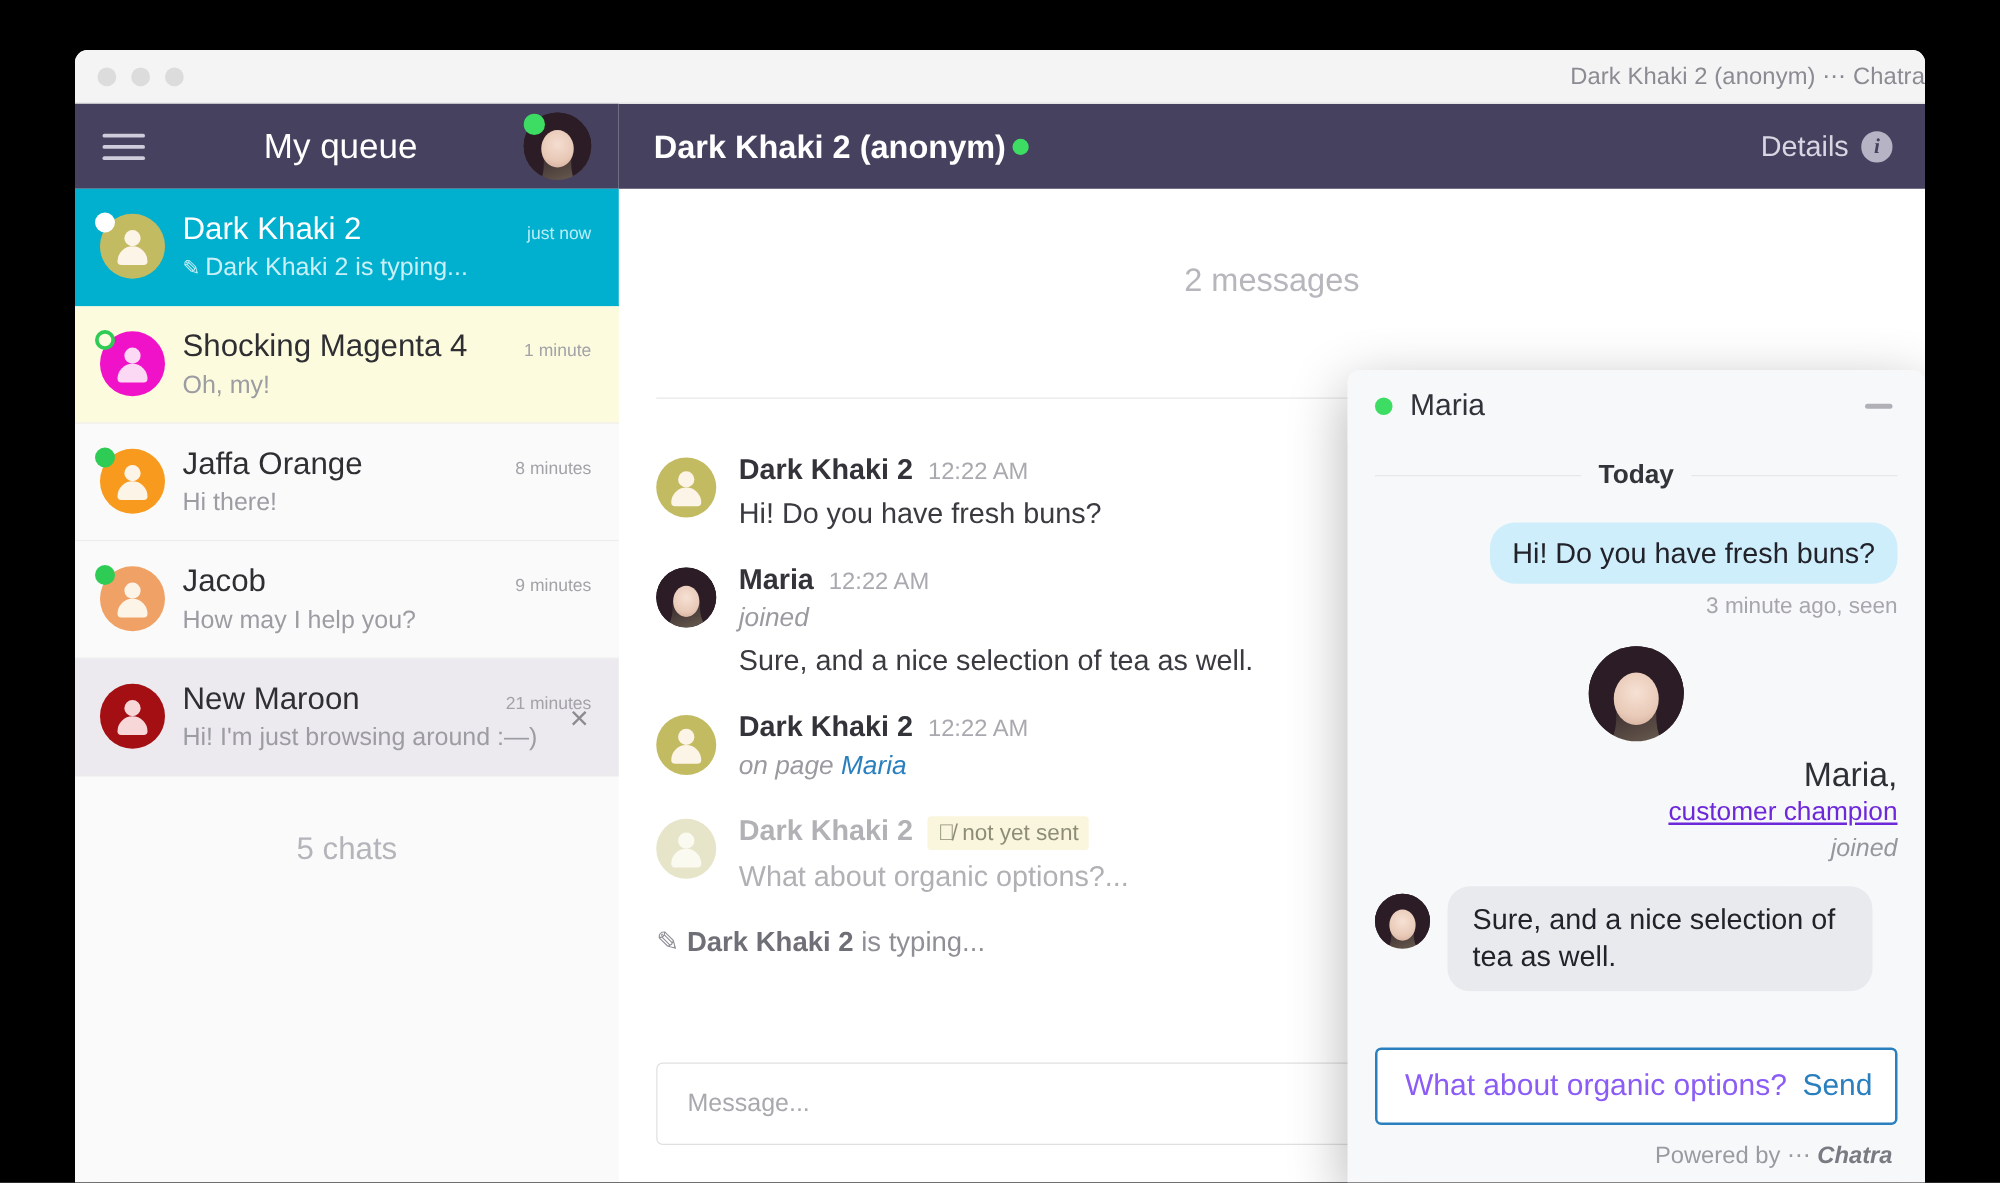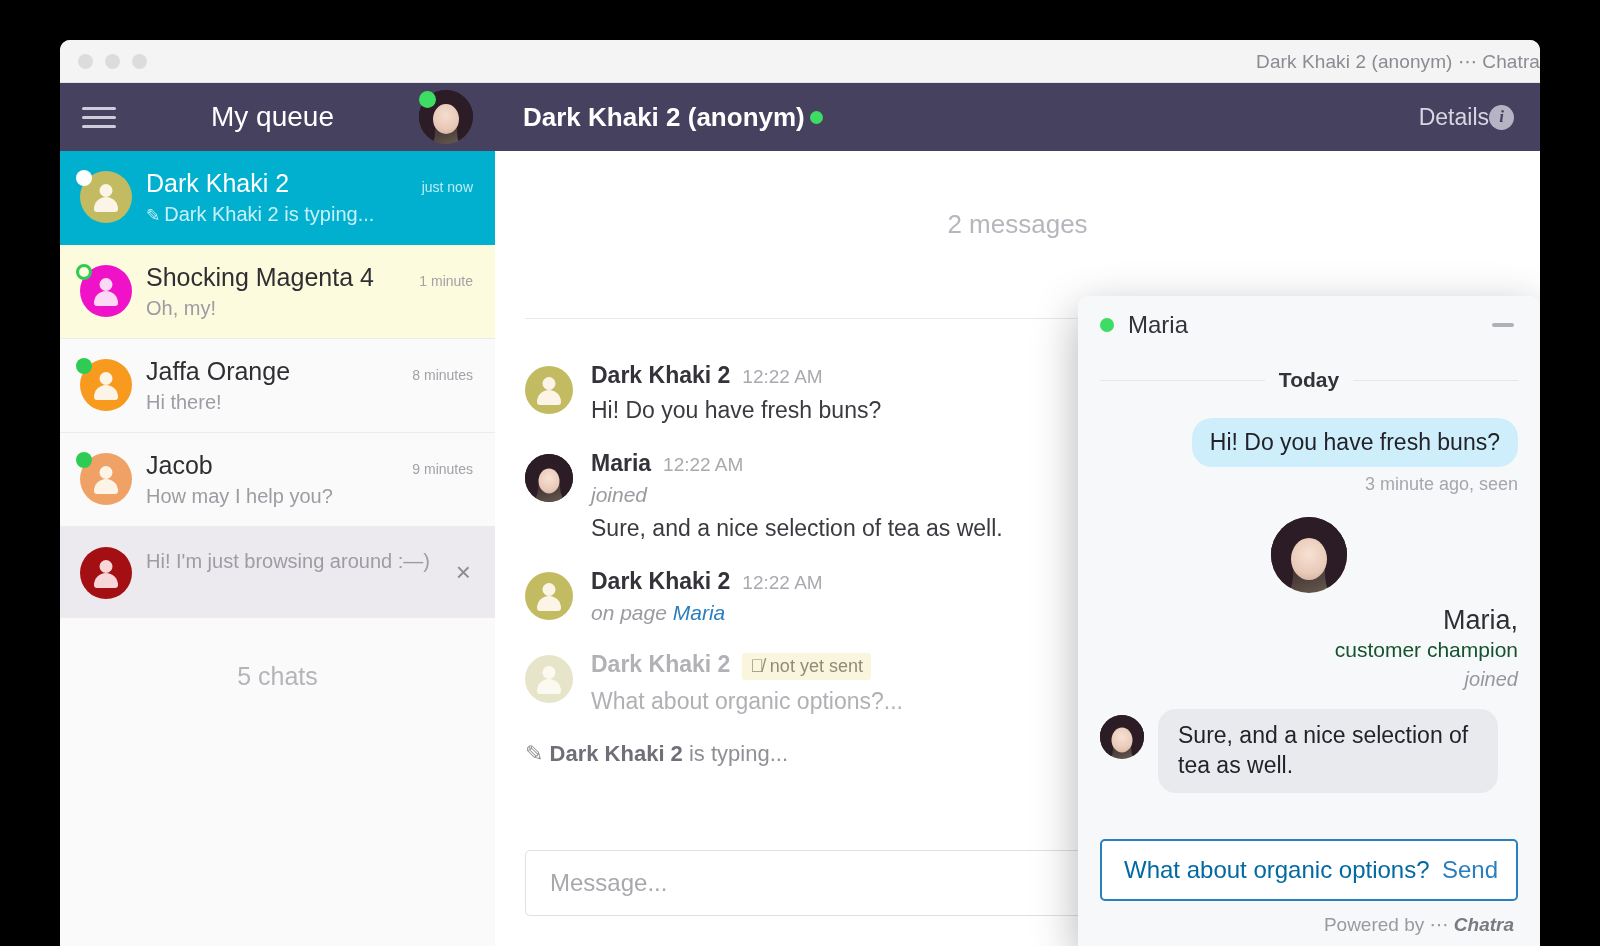--- a/index.html
+++ b/index.html
@@ -132,21 +132,21 @@
   .chat-count { text-align: center; font-size: 25px; color: #b4b4ba; padding: 44px 0; }
 
   
   .convo { flex: 1; display: flex; flex-direction: column; background: #fff; min-width: 0; }
   .convo-header {
     height: 68px; background: #45415f; display: flex; align-items: center;
     padding: 0 26px 0 28px; color: #fff;
   }
   .convo-title { font-size: 26px; font-weight: 700; display: flex; align-items: center; gap: 3px; }
   .title-pip { width: 13px; height: 13px; border-radius: 50%; background: #3ddc62; display: inline-block; margin-left: 2px; }
-  .details-btn { margin-left: auto; display: flex; align-items: center; font-size: 23px; color: #d8d6e2; cursor: pointer; }
+  .details-btn { margin-left: auto; display: flex; align-items: center; gap: 10px; font-size: 23px; color: #d8d6e2; cursor: pointer; }
   .info-i {
     width: 25px; height: 25px; border-radius: 50%; background: #b6b3c4;
     color: #45415f; font-size: 17px; font-weight: 700; font-style: italic;
     display: flex; align-items: center; justify-content: center;
     font-family: "Liberation Serif", serif;
   }
 
   .thread { flex: 1; padding: 0 30px; position: relative; overflow: hidden; }
   .msg-count { text-align: center; font-size: 26px; color: #b6b6bc; padding: 58px 0 64px; }
   .day-sep { display: flex; align-items: center; gap: 18px; margin: 0 0 30px 0; }
@@ -169,21 +169,21 @@
   }
   .msg.pending .msg-author { color: #b2b2b6; }
   .msg.pending .msg-text { color: #b0b0b5; }
   .typing-line { font-size: 22px; color: #8f8f96; margin: 6px 0 0 0; }
   .typing-line b { color: #6f6f77; }
 
   .composer { padding: 22px 30px 30px; }
   .composer-input {
     height: 66px; border: 1px solid #e0e0e0; border-radius: 5px;
     display: flex; align-items: center; padding: 0 24px;
-    font-size: 24px; color: #a8a8ae; background: #fff;
+    font-size: 20px; color: #a8a8ae; background: #fff;
   }
 
   
   .widget {
     position: absolute; left: 1078px; top: 296px;
     width: 462px; height: 650px;
     background: #f7f8fa; border-radius: 10px 10px 0 0;
     box-shadow: 0 14px 46px rgba(0,0,0,0.30);
     display: flex; flex-direction: column; overflow: hidden;
   }
@@ -218,21 +218,21 @@
   }
   .agent-photo .face {
     position:absolute; left:50%; top:55%; transform:translate(-50%,-50%);
     width:36px; height:42px; border-radius:50%;
     background: radial-gradient(circle at 50% 38%, #f6e1d4 0%, #e9cab8 60%, #d0a897 100%);
   }
   .agent-photo .hair { position:absolute; left:-5px; top:-8px; width:88px; height:60px; border-radius:50%; background:#2b1c26; }
   .agent-photo .hairL { position:absolute; left:-8px; top:18px; width:30px; height:64px; border-radius:40%; background:#2b1c26; }
   .agent-photo .hairR { position:absolute; right:-8px; top:16px; width:30px; height:66px; border-radius:40%; background:#2b1c26; }
   .agent-name { font-size: 27px; color: #2f2f36; }
-  .agent-role { font-size: 21px; color: #14532d; margin-top: 2px; }
+  .agent-role { font-size: 21px; color: #6d28d9; margin-top: 2px; text-decoration: underline; }
   .agent-joined { font-size: 20px; color: #96969d; font-style: italic; margin-top: 6px; }
 
   .row-left { display: flex; align-items: flex-start; gap: 14px; margin-top: 14px; }
   .mini-photo {
     width: 44px; height: 44px; border-radius: 50%; flex-shrink: 0;
     background: linear-gradient(160deg,#3a2730 0%,#2a1c24 40%,#6f6253 100%);
     position: relative; overflow: hidden; margin-top: 6px;
   }
   .mini-photo .face {
     position:absolute; left:50%; top:56%; transform:translate(-50%,-50%);
@@ -245,21 +245,21 @@
   .bubble-in {
     background: #e9eaee; color: #22222a; font-size: 23px;
     padding: 12px 20px; border-radius: 18px; max-width: 340px; line-height: 1.3;
   }
 
   .w-footer { padding: 0 22px 10px; flex-shrink: 0; }
   .w-input {
     border: 2px solid #2a7fbe; border-radius: 5px; background: #fff;
     height: 62px; display: flex; align-items: center; padding: 0 18px 0 22px;
   }
-  .w-input .val { font-size: 24px; color: #0369a1; flex: 1; white-space: nowrap; overflow: hidden; }
+  .w-input .val { font-size: 24px; color: #8b5cf6; flex: 1; white-space: nowrap; overflow: hidden; }
   .w-send { font-size: 24px; color: #2a7fbe; cursor: pointer; padding-left: 12px; }
   .w-powered {
     text-align: right; font-size: 19px; color: #9a9aa1; padding: 12px 4px 0;
   }
   .w-powered b { color: #7a7a82; font-style: italic; }
 </style>
 </head>
 <body>
 
 <div id="stage">
@@ -366,20 +366,24 @@
         </div>
 
         <div class="chat-item hovered">
           <div class="av" style="background:#a30f12">
             <span class="glyph">
                 <span class="head" style="background:#f7d7d8"></span>
                 <span class="body" style="background:#f7d7d8"></span>
               </span>
           </div>
           <div class="chat-text">
+            <div class="chat-row1">
+              <div class="chat-name">New Maroon</div>
+              <div class="chat-time">21 minutes</div>
+            </div>
             <div class="chat-prev">Hi! I'm just browsing around :—)</div>
           </div>
           <div class="close-x">×</div>
         </div>
 
         <div class="chat-count">5 chats</div>
       </div>
 
       <div class="convo">
 

